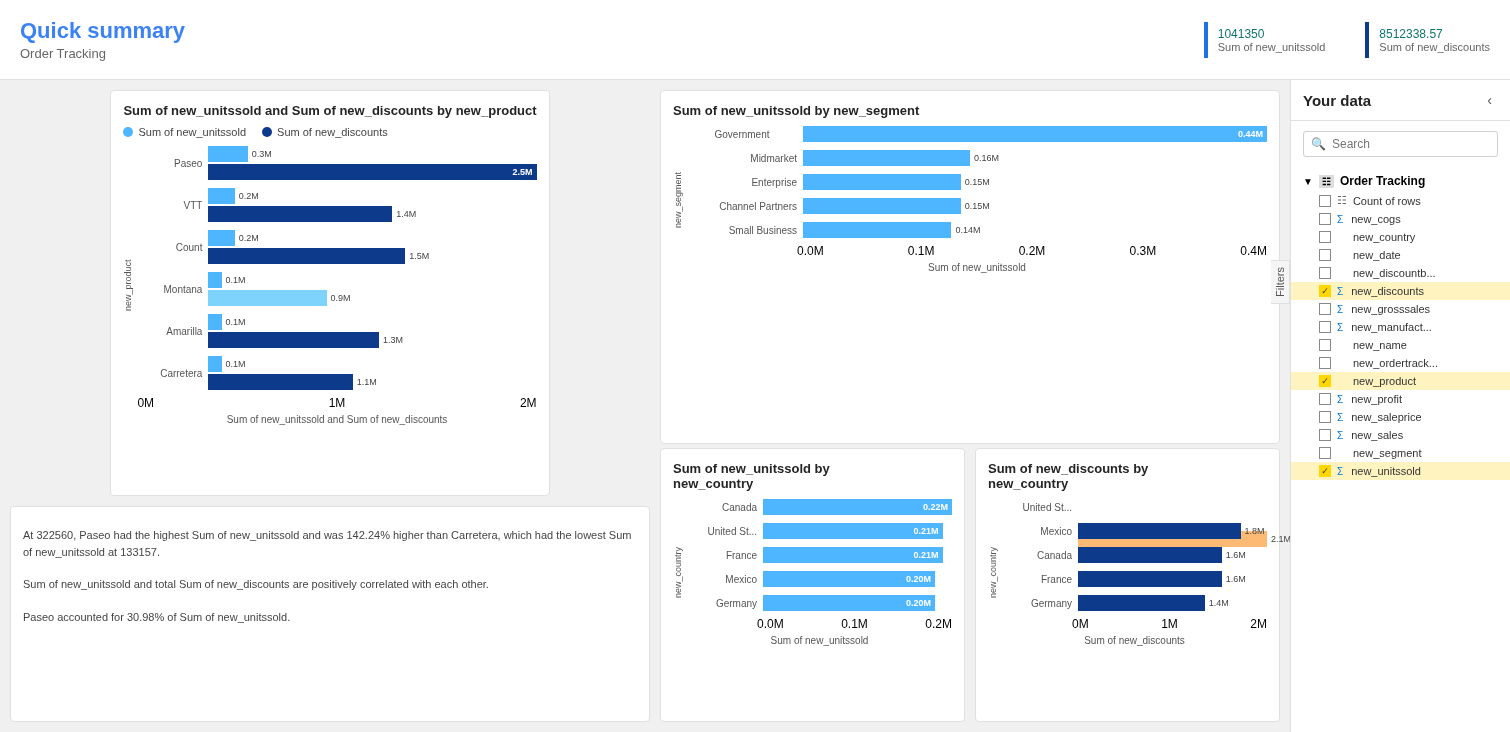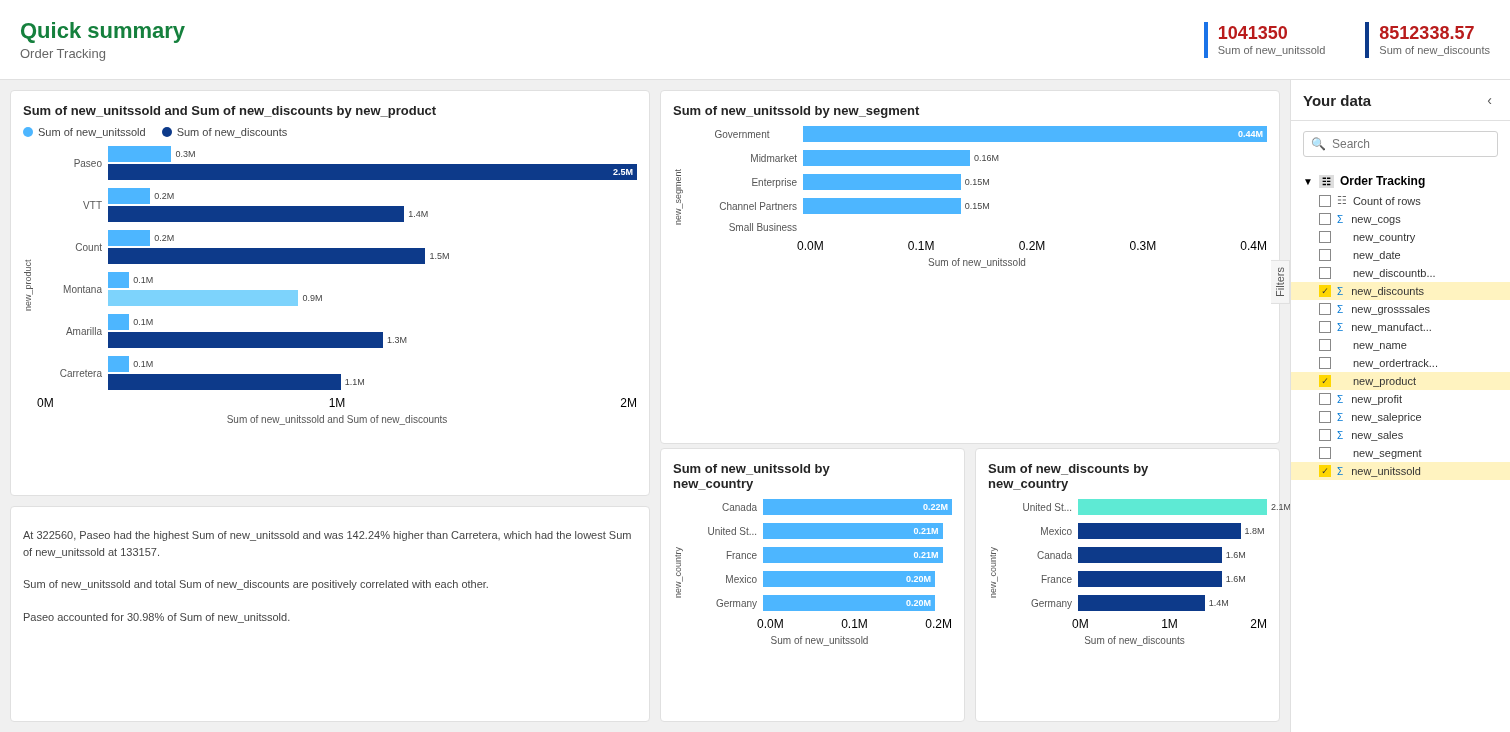--- a/index.html
+++ b/index.html
@@ -1,28 +1,28 @@
 <!DOCTYPE html>
 <html><head>
   <meta charset="utf-8">
   <style>
     * { box-sizing: border-box; margin: 0; padding: 0; font-family: 'Segoe UI', Arial, sans-serif; }
     body { background: #f0f0f0; display: flex; height: 732px; overflow: hidden; font-size: 12px; }
     .main-content { flex: 1; display: flex; flex-direction: column; overflow: hidden; background: #f0f0f0; }
     .header { background: white; padding: 10px 20px; display: flex; align-items: center; justify-content: space-between; border-bottom: 1px solid #e0e0e0; min-height: 80px; }
-    .header-left h1 { font-size: 22px; font-weight: 600; color: #15803d; }
+    .header-left h1 { font-size: 22px; font-weight: 600; color: #3b82f6; }
     .header-left p { font-size: 13px; color: #666; margin-top: 2px; }
     .header-metrics { display: flex; gap: 40px; }
     .metric { display: flex; align-items: center; gap: 10px; }
     .metric-bar { width: 4px; height: 36px; background: #1a73e8; }
     .metric-bar.dark { background: #0d3a8a; }
-    .metric-text .value { font-size: 18px; font-weight: 700; color: #b91c1c; }
+    .metric-text .value { font-size: 12px; font-weight: 400; color: #0f766e; }
     .metric-text .label { font-size: 11px; color: #666; }
     .dashboard { display: flex; flex: 1; overflow: hidden; padding: 10px; gap: 10px; }
-    .left-panel { width: 640px; display: flex; flex-direction: column; gap: 10px; }
+    .left-panel { width: 640px; display: flex; flex-direction: column; gap: 10px; align-items: center; }
     .right-panel { flex: 1; display: flex; flex-direction: column; gap: 4px; }
     .chart-card { background: white; border: 1px solid #e0e0e0; border-radius: 4px; padding: 12px; }
     .chart-title { font-size: 13px; font-weight: 600; color: #252525; margin-bottom: 8px; }
     .legend { display: flex; gap: 16px; margin-bottom: 8px; }
     .legend-item { display: flex; align-items: center; gap: 5px; font-size: 11px; color: #444; }
     .legend-dot { width: 10px; height: 10px; border-radius: 50%; }
     
     .h-bar-chart { display: flex; flex-direction: column; gap: 8px; }
     .bar-row { display: flex; align-items: center; gap: 6px; }
     .bar-label { width: 65px; text-align: right; font-size: 10px; color: #555; flex-shrink: 0; }
@@ -264,20 +264,27 @@
                   <div class="bar-group">
                     <div class="bar-wrap">
                       <div class="bar" style="width:34%;background:#4db6ff;position:relative;">
                         <span class="bar-val-outside">0.15M</span>
                       </div>
                     </div>
                   </div>
                 </div>
                 <div class="bar-row">
                   <div class="bar-label" style="width:110px;text-align:right;">Small Business</div>
+                  <div class="bar-group">
+                    <div class="bar-wrap">
+                      <div class="bar" style="width:32%;background:#4db6ff;position:relative;">
+                        <span class="bar-val-outside">0.14M</span>
+                      </div>
+                    </div>
+                  </div>
                 </div>
               </div>
               <div class="x-axis" style="margin-left:110px;">
                 <span>0.0M</span>
                   <span>0.1M</span>
                   <span>0.2M</span>
                   <span>0.3M</span>
                   <span>0.4M</span>
               </div>
               <div class="x-title">Sum of new_unitssold</div>
@@ -357,21 +364,21 @@
           <div class="bottom-card">
             <div class="chart-title">Sum of new_discounts by<br>new_country</div>
             <div style="display:flex;">
               <div class="y-axis-label">new_country</div>
               <div style="flex:1;">
                 <div class="h-bar-chart">
                   <div class="bar-row">
                     <div class="bar-label" style="width:70px;">United St...</div>
                     <div class="bar-group">
                       <div class="bar-wrap">
-                        <div class="bar" style="width:100%;background:#5eead4;position:relative;">
+                        <div class="bar" style="width:100%;background:#fdba74;position:relative;margin-top:32px;">
                           <span class="bar-val-outside">2.1M</span>
                         </div>
                       </div>
                     </div>
                   </div>
                   <div class="bar-row">
                     <div class="bar-label" style="width:70px;">Mexico</div>
                     <div class="bar-group">
                       <div class="bar-wrap">
                         <div class="bar" style="width:86%;background:#0d3a8a;position:relative;">

